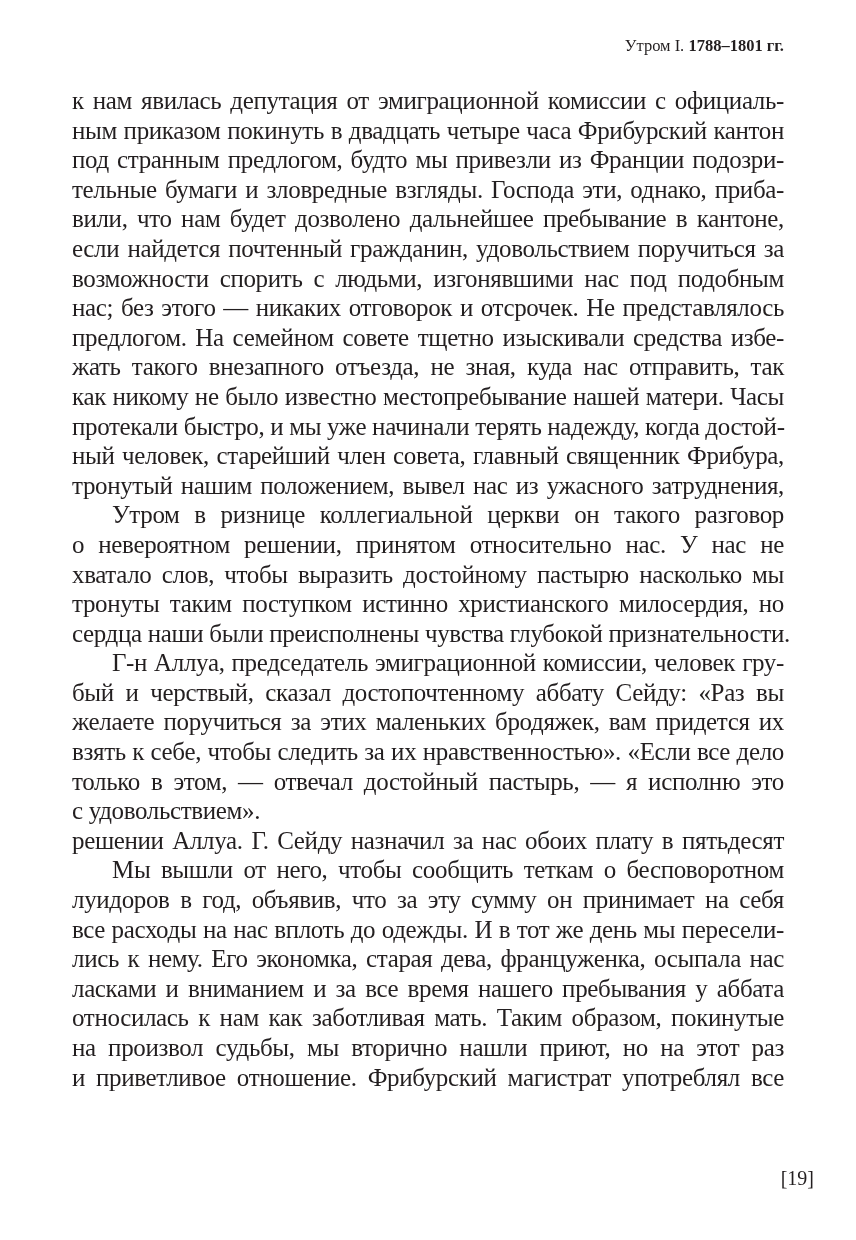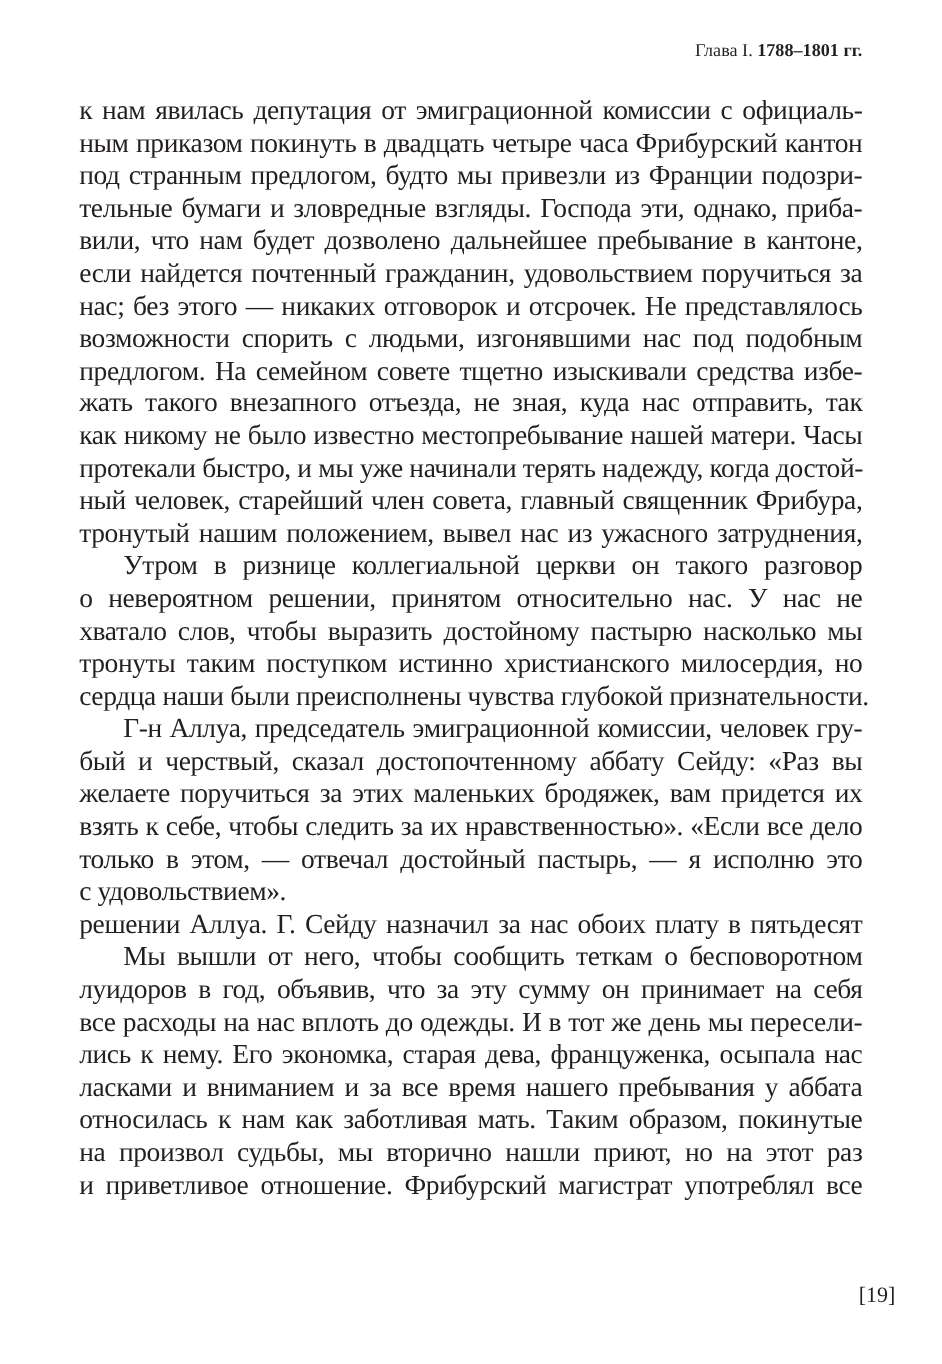--- a/index.html
+++ b/index.html
@@ -53,35 +53,35 @@
     top: 1168px;
     right: 42px;
     font-size: 20px;
     line-height: 20px;
   }
 </style>
 </head>
 <body>
 
 <div class="running-head">
-  <span>Глава I.</span>
+  <span>Утром I.</span>
   <span class="bold">1788–1801 гг.</span>
 </div>
 
 <div class="text-block">
 
   <div>
     <span class="line">к нам явилась депутация от эмиграционной комиссии с официаль-</span>
     <span class="line">ным приказом покинуть в двадцать четыре часа Фрибурский кантон</span>
     <span class="line">под странным предлогом, будто мы привезли из Франции подозри-</span>
     <span class="line">тельные бумаги и зловредные взгляды. Господа эти, однако, приба-</span>
     <span class="line">вили, что нам будет дозволено дальнейшее пребывание в кантоне,</span>
     <span class="line">если найдется почтенный гражданин, удовольствием поручиться за</span>
+    <span class="line">возможности спорить с людьми, изгонявшими нас под подобным</span>
     <span class="line">нас; без этого — никаких отговорок и отсрочек. Не представлялось</span>
-    <span class="line">возможности спорить с людьми, изгонявшими нас под подобным</span>
     <span class="line">предлогом. На семейном совете тщетно изыскивали средства избе-</span>
     <span class="line">жать такого внезапного отъезда, не зная, куда нас отправить, так</span>
     <span class="line">как никому не было известно местопребывание нашей матери. Часы</span>
     <span class="line">протекали быстро, и мы уже начинали терять надежду, когда достой-</span>
     <span class="line">ный человек, старейший член совета, главный священник Фрибура,</span>
     <span class="line">тронутый нашим положением, вывел нас из ужасного затруднения,</span>
   </div>
 
   <div>
     <span class="line indent">Утром в ризнице коллегиальной церкви он такого разговор</span>

